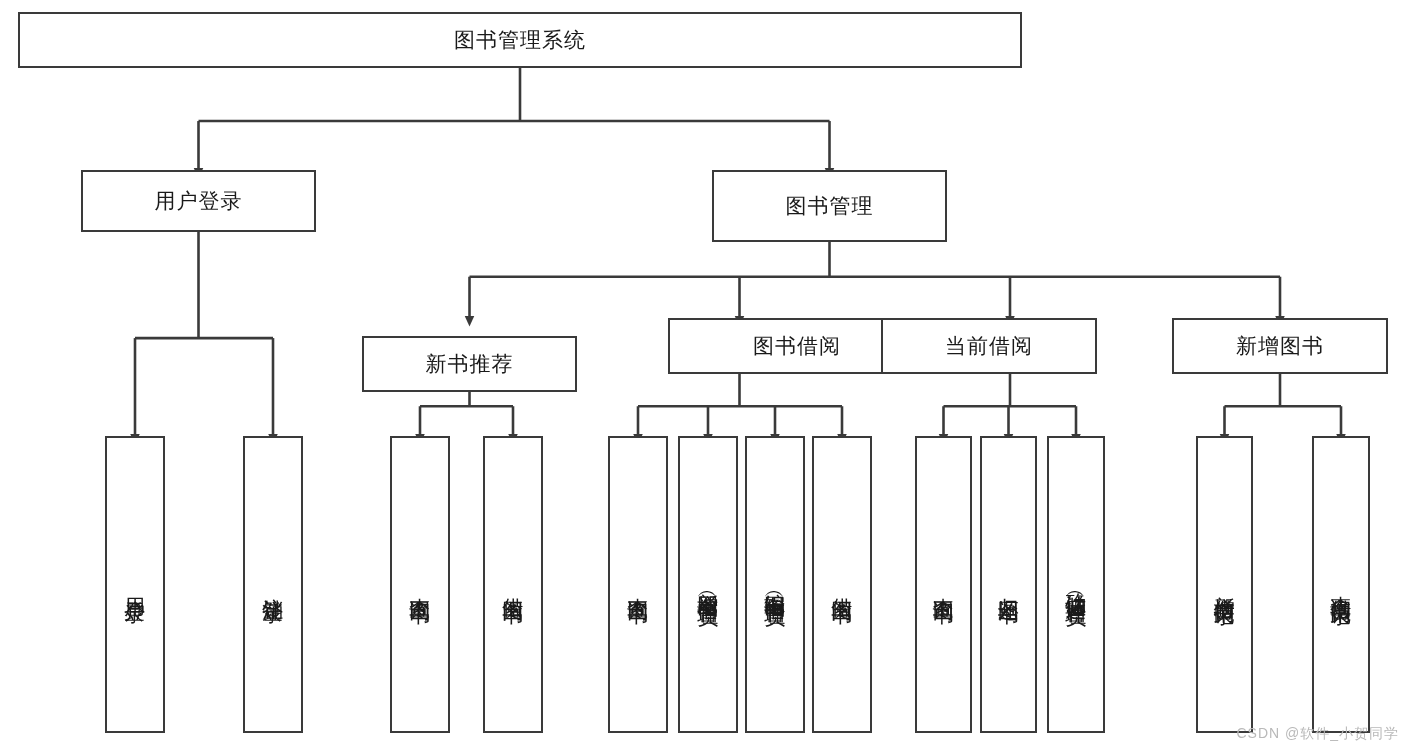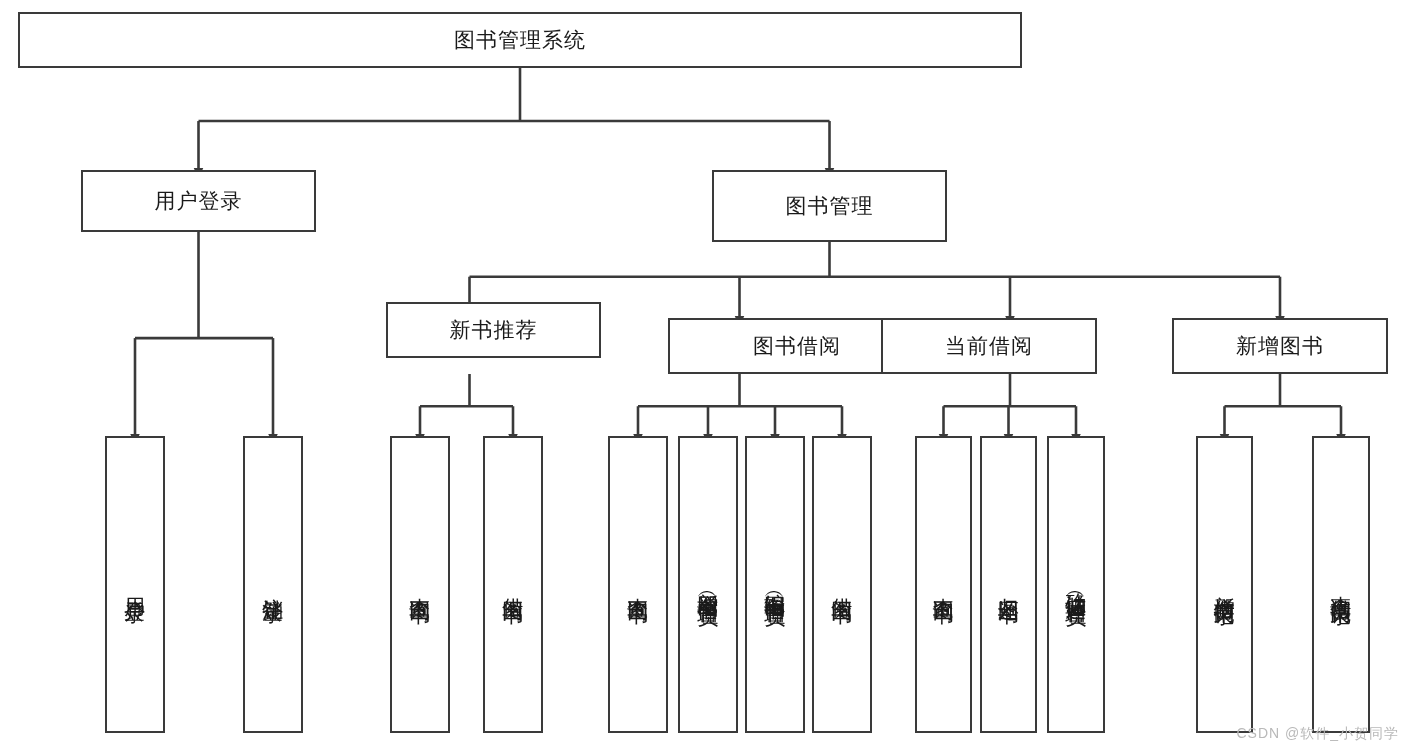--- a/index.html
+++ b/index.html
@@ -89,21 +89,21 @@
       <span>图书管理系统</span>
     </div>
 
   <div class="node h" style="left: 81px; top: 170px; width: 235px; height: 62px;">
       <span>用户登录</span>
     </div>
   <div class="node h" style="left: 712px; top: 170px; width: 235px; height: 72px;">
       <span>图书管理</span>
     </div>
 
-  <div class="node h" style="left: 362px; top: 302px; width: 215px; height: 56px; margin-left: 24px;">
+  <div class="node h" style="left: 362px; top: 336px; width: 215px; height: 56px;">
       <span>新书推荐</span>
     </div>
   <div class="node h" style="left: 668px; top: 318px; width: 258px; height: 56px;">
       <span>图书借阅</span>
     </div>
   <div class="node h" style="left: 881px; top: 318px; width: 216px; height: 56px;">
       <span>当前借阅</span>
     </div>
   <div class="node h" style="left: 1172px; top: 318px; width: 216px; height: 56px;">
       <span>新增图书</span>

